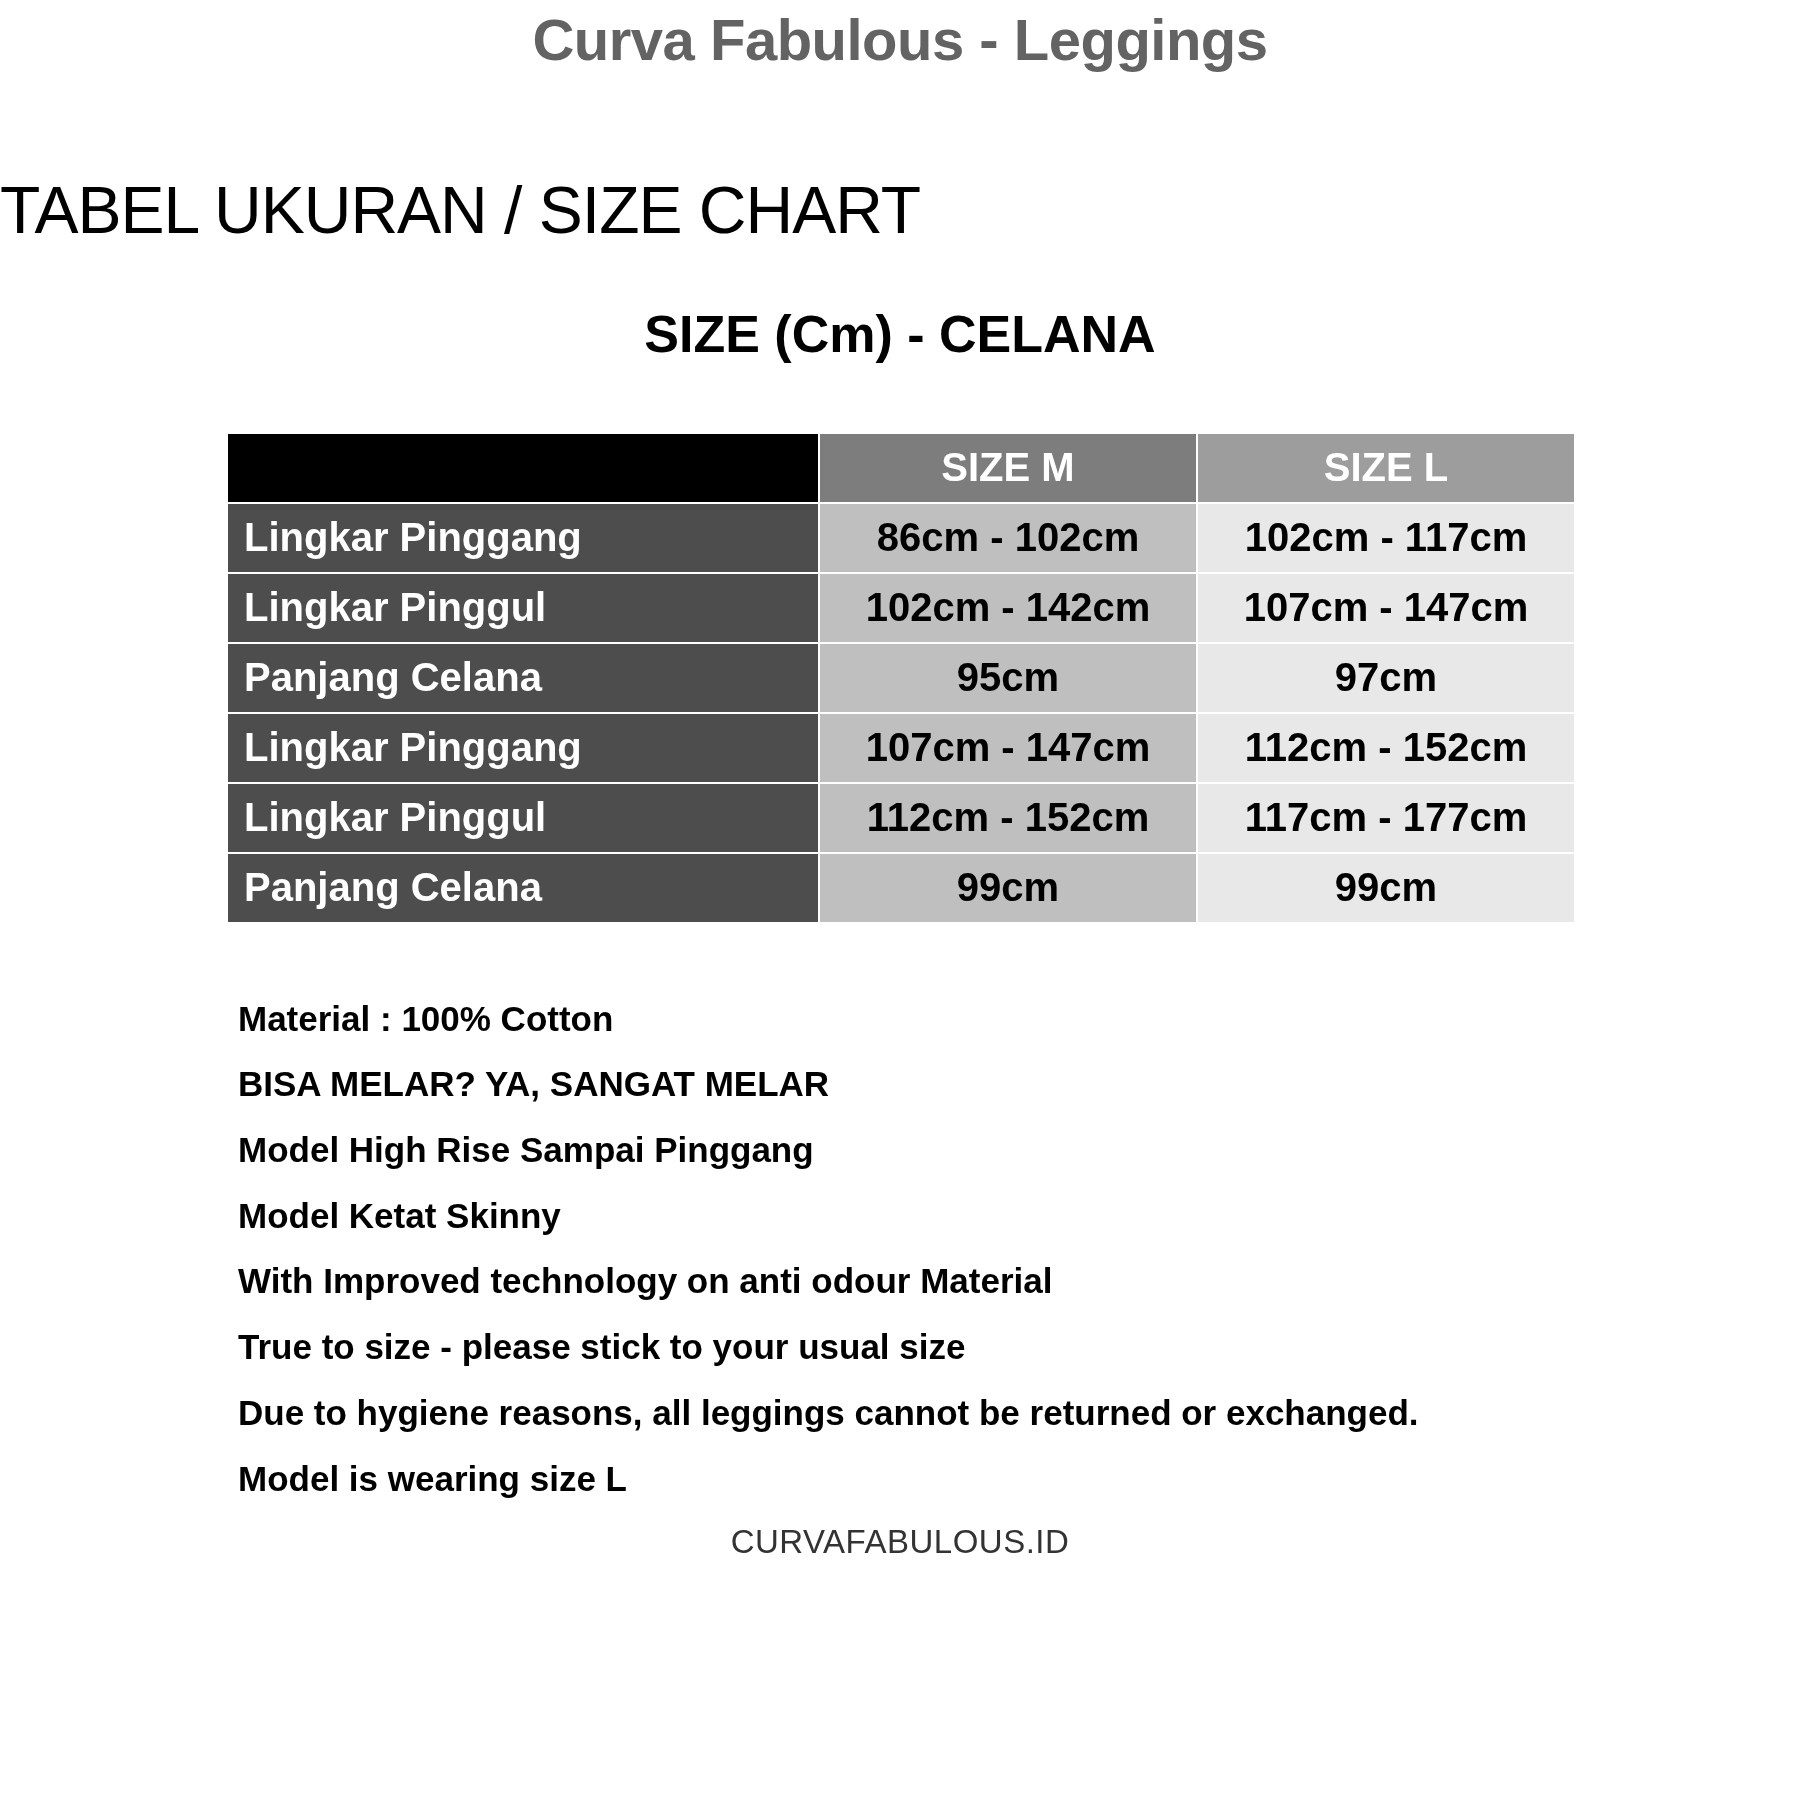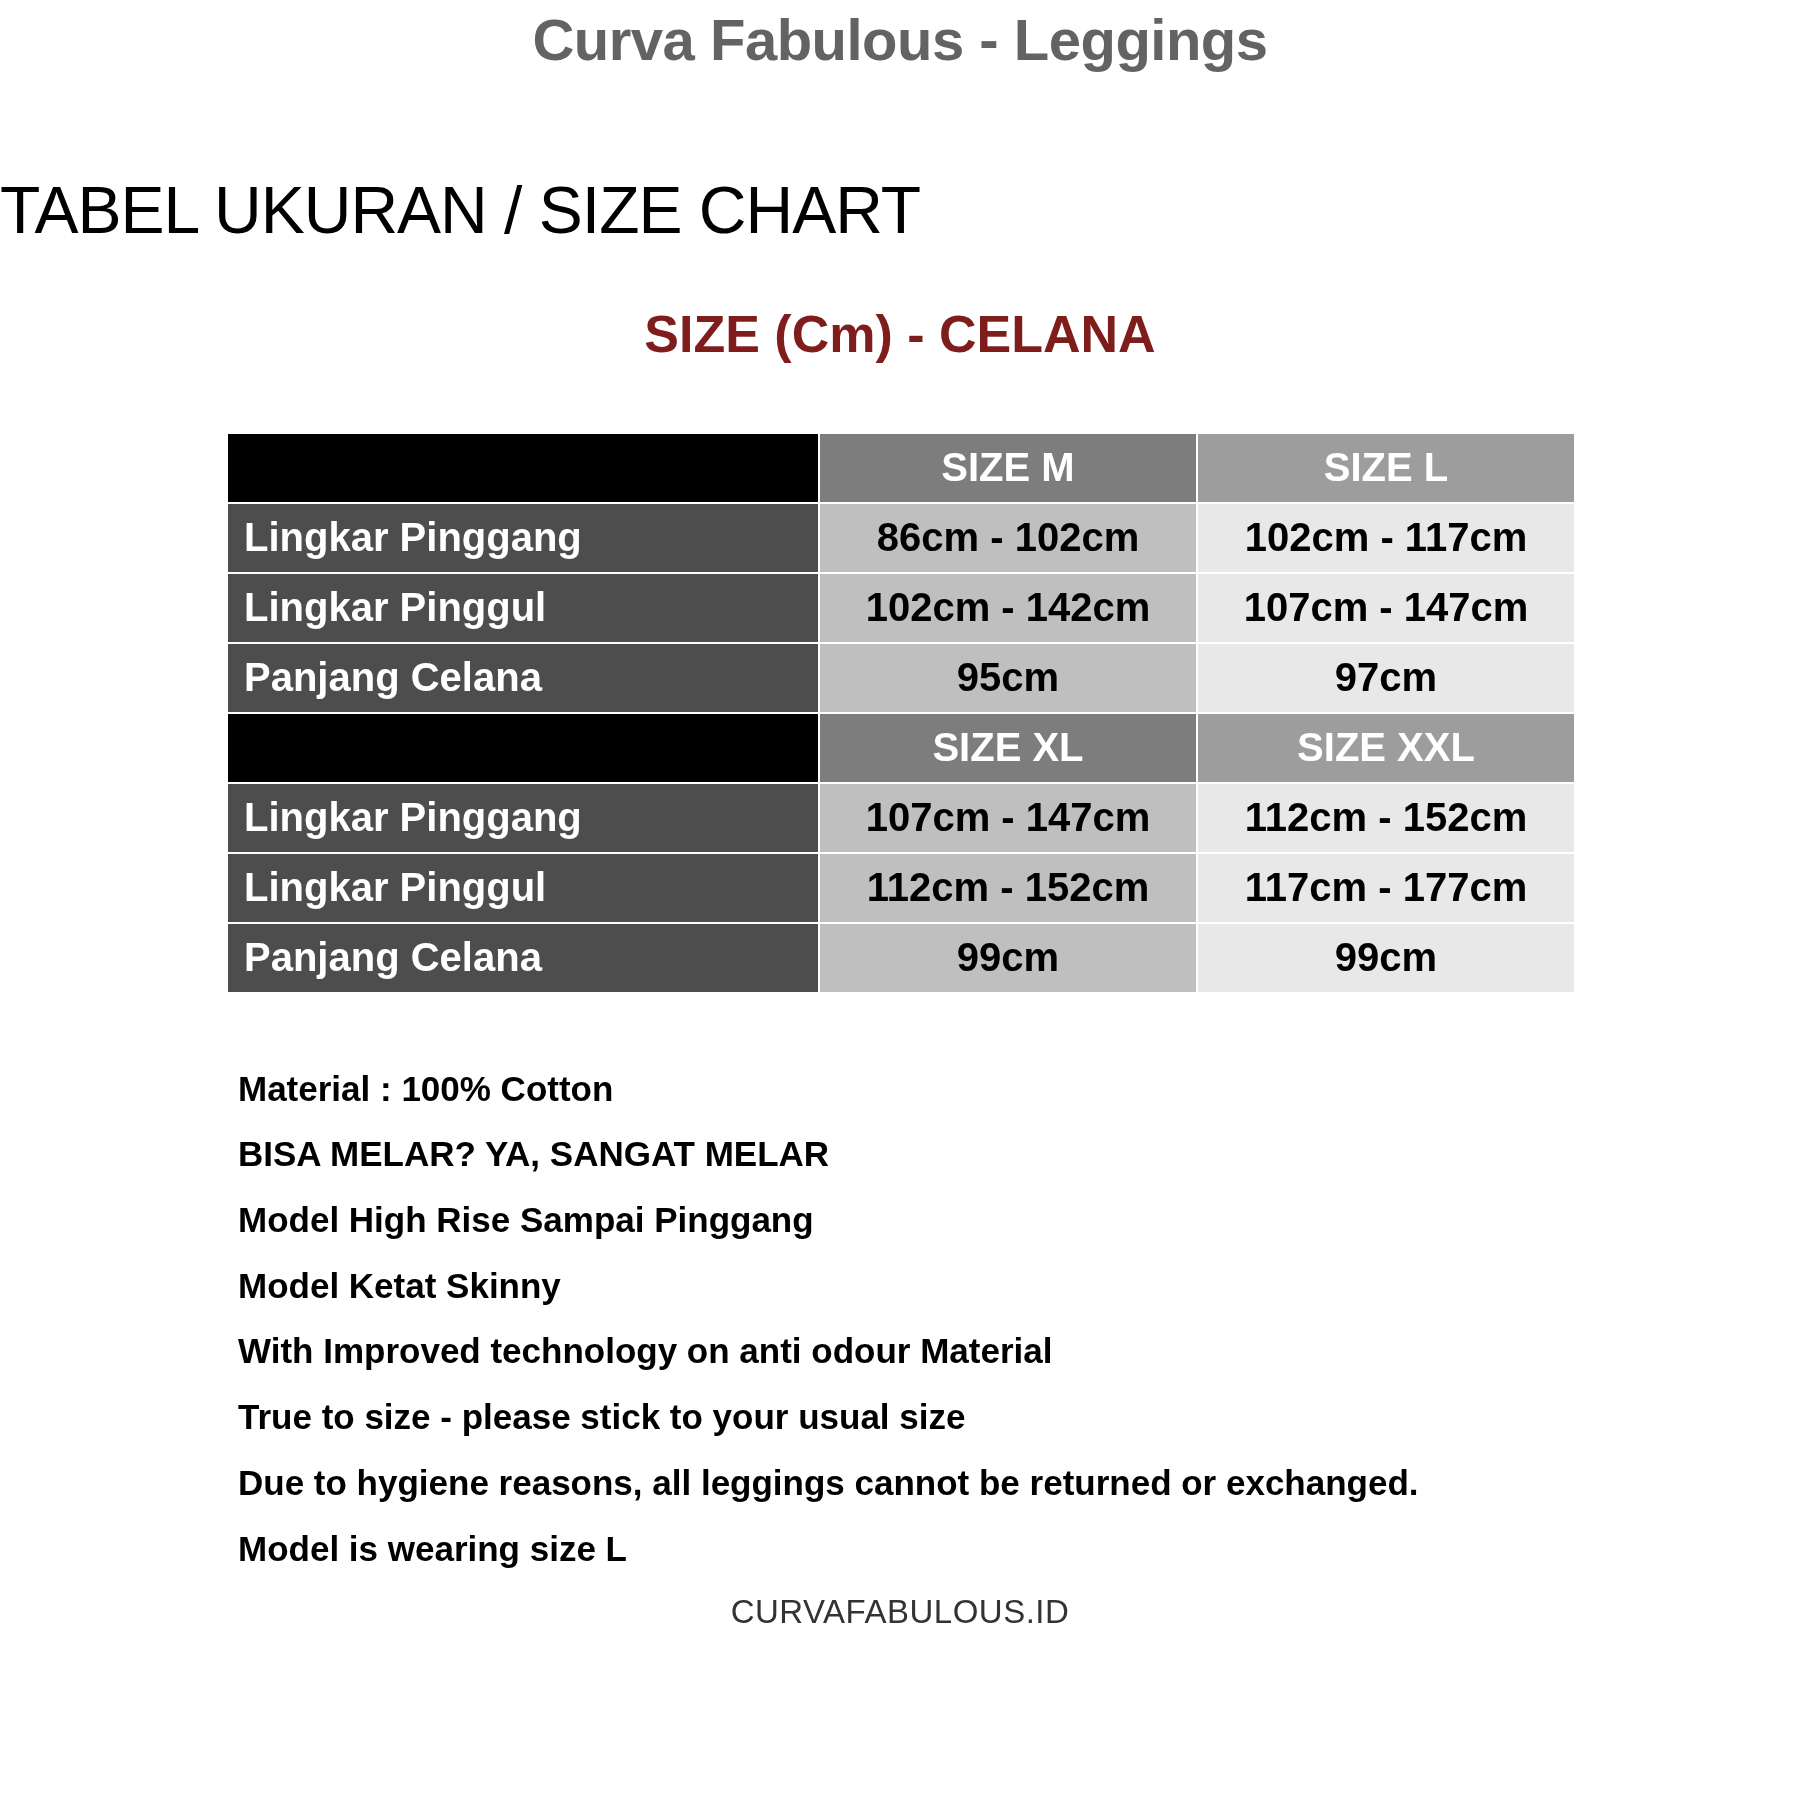--- a/index.html
+++ b/index.html
@@ -36,21 +36,21 @@
     font-weight: normal;
     color: #000000;
     margin-top: 104px;
     line-height: 1.05;
     letter-spacing: -1px;
   }
   .sub-title {
     text-align: center;
     font-size: 52px;
     font-weight: bold;
-    color: #7f1d1d;
+    color: #000000;
     margin-top: 62px;
     line-height: 1.05;
   }
 
   .table-wrap {
     margin: 70px auto 0 auto;
     width: 1348px;
   }
   table.size-table {
     border-collapse: collapse;
@@ -153,25 +153,20 @@
           <td class="val-mid">102cm - 142cm</td>
           <td class="val-light">107cm - 147cm</td>
         </tr>
         <tr>
           <td class="label-dark">Panjang Celana</td>
           <td class="val-mid">95cm</td>
           <td class="val-light">97cm</td>
         </tr>
 
         <tr>
-          <td class="label-black"></td>
-          <td class="head-mid">SIZE XL</td>
-          <td class="head-light">SIZE XXL</td>
-        </tr>
-        <tr>
           <td class="label-dark">Lingkar Pinggang</td>
           <td class="val-mid">107cm - 147cm</td>
           <td class="val-light">112cm - 152cm</td>
         </tr>
         <tr>
           <td class="label-dark">Lingkar Pinggul</td>
           <td class="val-mid">112cm - 152cm</td>
           <td class="val-light">117cm - 177cm</td>
         </tr>
         <tr>

